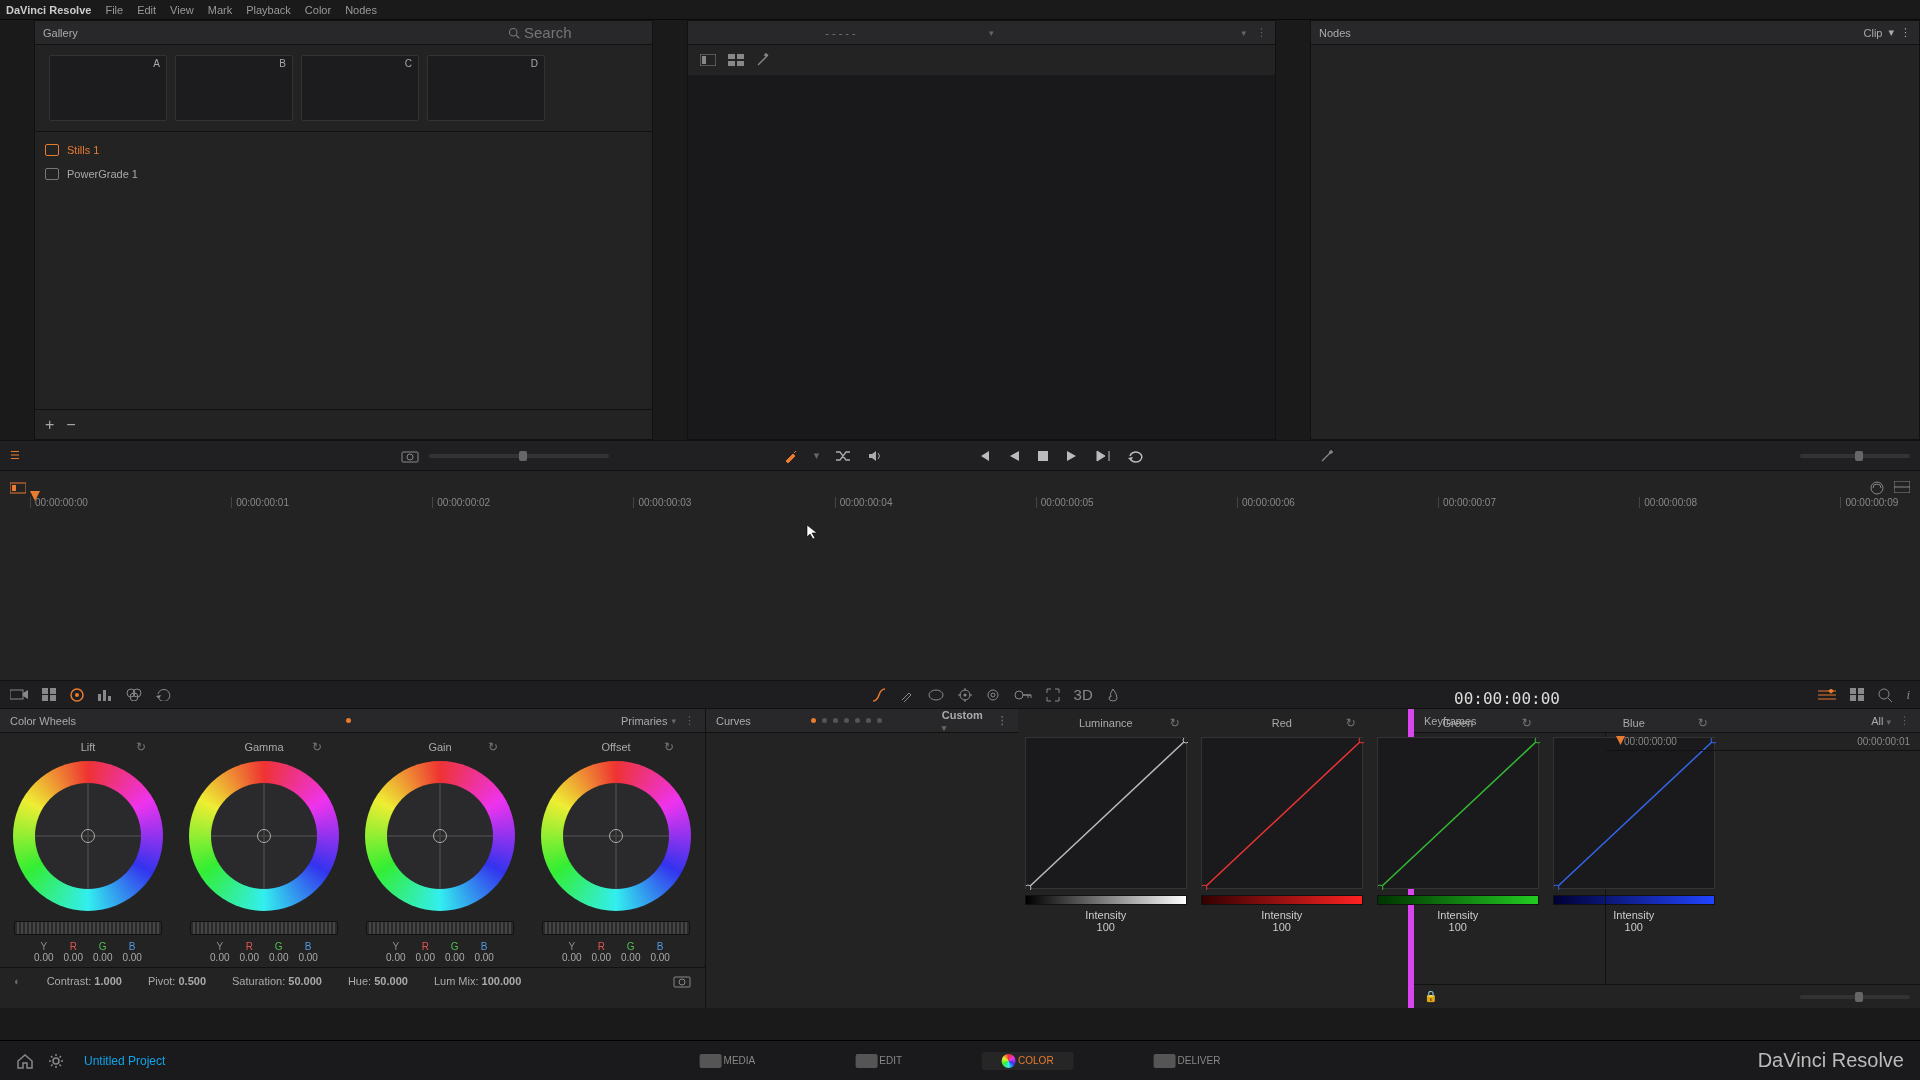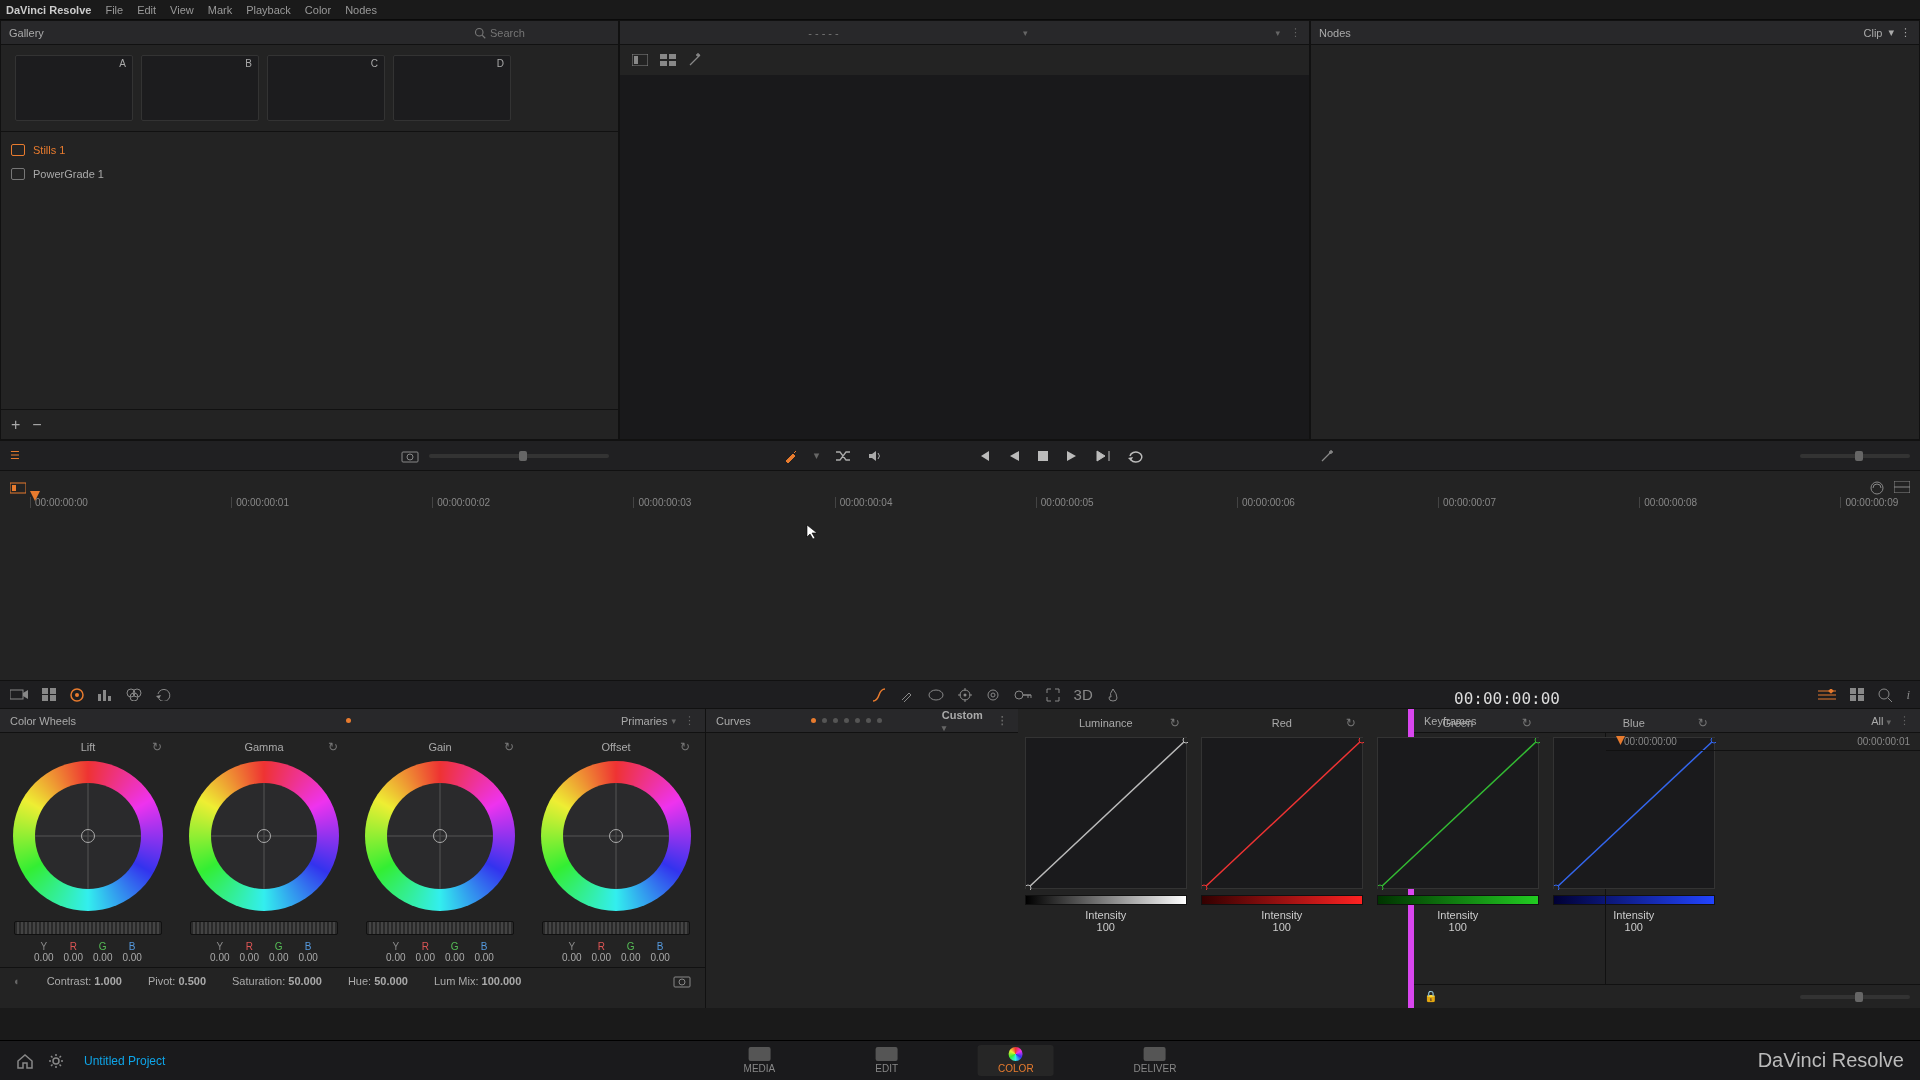--- a/index.html
+++ b/index.html
@@ -5,27 +5,27 @@
 * { margin: 0; padding: 0; box-sizing: border-box; font-family: Arial, Helvetica, sans-serif; }
 body { background: #1a1a1a; color: #aaa; font-size: 11px; width: 1920px; height: 1080px; overflow: hidden; position: relative; }
 
 
 .menubar { height: 20px; background: #1a1a1a; display: flex; align-items: center; padding: 0 6px; gap: 14px; border-bottom: 1px solid #0a0a0a; }
 .menubar .app { font-weight: bold; color: #ccc; }
 .menubar .item { color: #999; cursor: pointer; }
 
 
 .upper { display: flex; height: 420px; }
-.panel { background: #232323; border: 1px solid #111; display: flex; flex-direction: column; }
+.panel { background: #232323; border: 1px solid #111; display: flex; flex-direction: column; margin-left: 34px; }
 .panel-header { height: 24px; display: flex; align-items: center; padding: 0 8px; font-size: 11px; color: #aaa; background: #28282a; border-bottom: 1px solid #111; }
 .panel-header .spacer { flex: 1; }
 
 .gallery { width: 619px; }
 .gallery-search { display: flex; align-items: center; gap: 4px; color: #777; }
-.gallery-search input { background: transparent; border: none; color: #aaa; font-size: 11px; width: 120px; outline: none; }
+.gallery-search input { background: transparent; border: none; color: #aaa; font-size: 15px; width: 120px; outline: none; }
 
 .gallery-body { flex: 1; display: flex; flex-direction: column; }
 .thumb-row { display: flex; gap: 8px; padding: 10px 14px; }
 .thumb { width: 118px; height: 66px; background: #1c1c1e; border: 1px solid #333; border-radius: 2px; position: relative; }
 .thumb .letter { position: absolute; top: 2px; right: 6px; font-size: 10px; color: #aaa; }
 
 .gallery-list { padding: 6px 0; border-top: 1px solid #111; }
 .gallery-list .row { display: flex; align-items: center; gap: 8px; padding: 6px 10px; cursor: pointer; }
 .gallery-list .row.active { color: #e87b2e; }
 .gallery-list .row.active .sq { border-color: #e87b2e; }
@@ -78,21 +78,21 @@
 
 .lower { display: flex; height: 300px; background: #232323; border-top: 1px solid #111; }
 
 .colwheels { width: 706px; display: flex; flex-direction: column; border-right: 1px solid #111; }
 .section-header { height: 24px; display: flex; align-items: center; padding: 0 10px; background: #28282a; border-bottom: 1px solid #111; }
 .section-header .title { color: #aaa; }
 .section-header .dot { width: 5px; height: 5px; border-radius: 50%; background: #e87b2e; margin-left: auto; margin-right: auto; }
 .section-header .mode { color: #aaa; margin-left: auto; display: flex; align-items: center; gap: 4px; }
 
 .wheels-row { display: flex; }
-.wheel-col { width: 176px; display: flex; flex-direction: column; align-items: center; padding: 4px 0; }
+.wheel-col { width: 176px; display: flex; flex-direction: column; align-items: center; padding: 4px 16px; }
 .wheel-label-row { width: 100%; display: flex; align-items: center; justify-content: center; position: relative; height: 20px; font-size: 11px; }
 .wheel-label-row .reset { position: absolute; right: 14px; color: #777; font-size: 12px; }
 .wheel { width: 150px; height: 150px; border-radius: 50%; background: conic-gradient(#e33,#e3e,#33e,#3ee,#3e3,#ee3,#e33); position: relative; margin-top: 4px; }
 .wheel::after { content: ""; position: absolute; inset: 22px; border-radius: 50%; background: #2a2a2c; }
 .wheel .hub { position: absolute; left: 50%; top: 50%; width: 14px; height: 14px; border: 1.5px solid #aaa; border-radius: 50%; transform: translate(-50%,-50%); z-index: 2; }
 .wheel .cross1 { position: absolute; left: 50%; top: 22px; bottom: 22px; width: 1px; background: #555; transform: translateX(-50%); z-index: 1; }
 .wheel .cross2 { position: absolute; top: 50%; left: 22px; right: 22px; height: 1px; background: #555; transform: translateY(-50%); z-index: 1; }
 .jog { width: 148px; height: 14px; background: repeating-linear-gradient(90deg,#2a2a2a,#2a2a2a 2px,#444 2px,#444 4px); border: 1px solid #111; margin-top: 10px; border-radius: 2px; }
 .yrgb { display: flex; gap: 10px; margin-top: 6px; font-size: 10px; }
 .yrgb .c { display: flex; flex-direction: column; align-items: center; }
@@ -128,21 +128,21 @@
 .keyframes .kf-body { flex: 1; display: flex; }
 .keyframes .kf-left { width: 192px; border-right: 1px solid #111; }
 .keyframes .kf-footer { height:24px; border-top:1px solid #111; display:flex; align-items:center; padding:0 10px; }
 
 
 .bottombar { position: absolute; left: 0; right: 0; bottom: 0; height: 40px; background: #1a1a1c; border-top: 1px solid #000; display: flex; align-items: center; padding: 0 16px; }
 .bottombar .home { color: #888; margin-right: 14px; cursor: pointer; }
 .bottombar .gear { color: #888; margin-right: 20px; cursor: pointer; }
 .bottombar .project { color: #0ea5e9; font-size: 12px; }
 .page-tabs { position: absolute; left: 50%; transform: translateX(-50%); display: flex; gap: 60px; }
-.page-tab { display: flex; flex-direction: column; align-items: center; gap: 2px; font-size: 10px; color: #888; cursor: pointer; padding: 2px 20px; }
+.page-tab { display: flex; flex-direction: row; align-items: center; gap: 2px; font-size: 10px; color: #888; cursor: pointer; padding: 2px 20px; }
 .page-tab.active { color: #e87b2e; background: #262626; border-radius: 3px; }
 .page-tab .ticon { width: 22px; height: 14px; background: #555; border-radius: 2px; }
 .page-tab.active .ticon { background: conic-gradient(#e33,#e3e,#33e,#3ee,#3e3,#ee3,#e33); border-radius: 50%; width: 14px; }
 .brand { margin-left: auto; color: #bbb; font-size: 20px; font-weight: 300; }
 
 
 svg { display:block; }
 </style>
 </head>
 <body>

